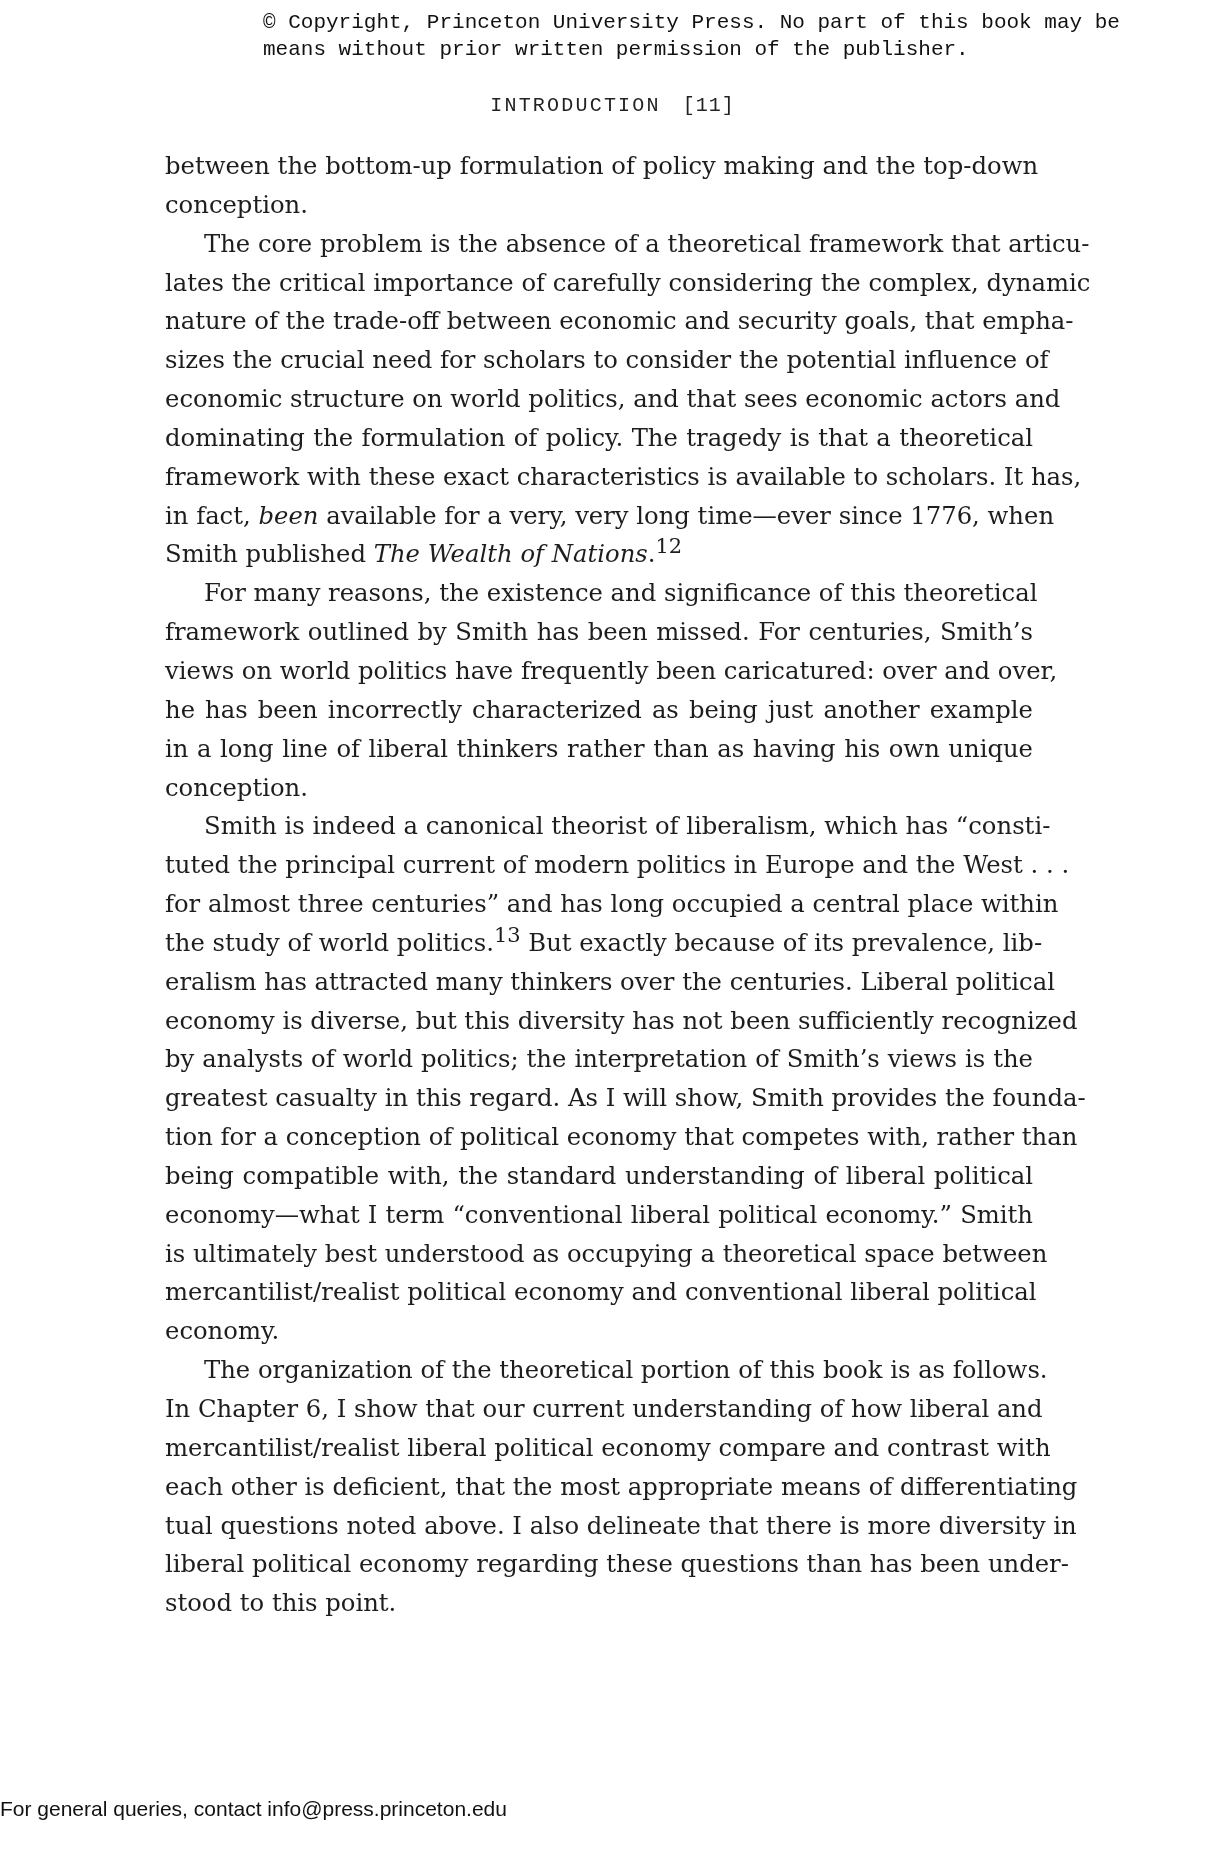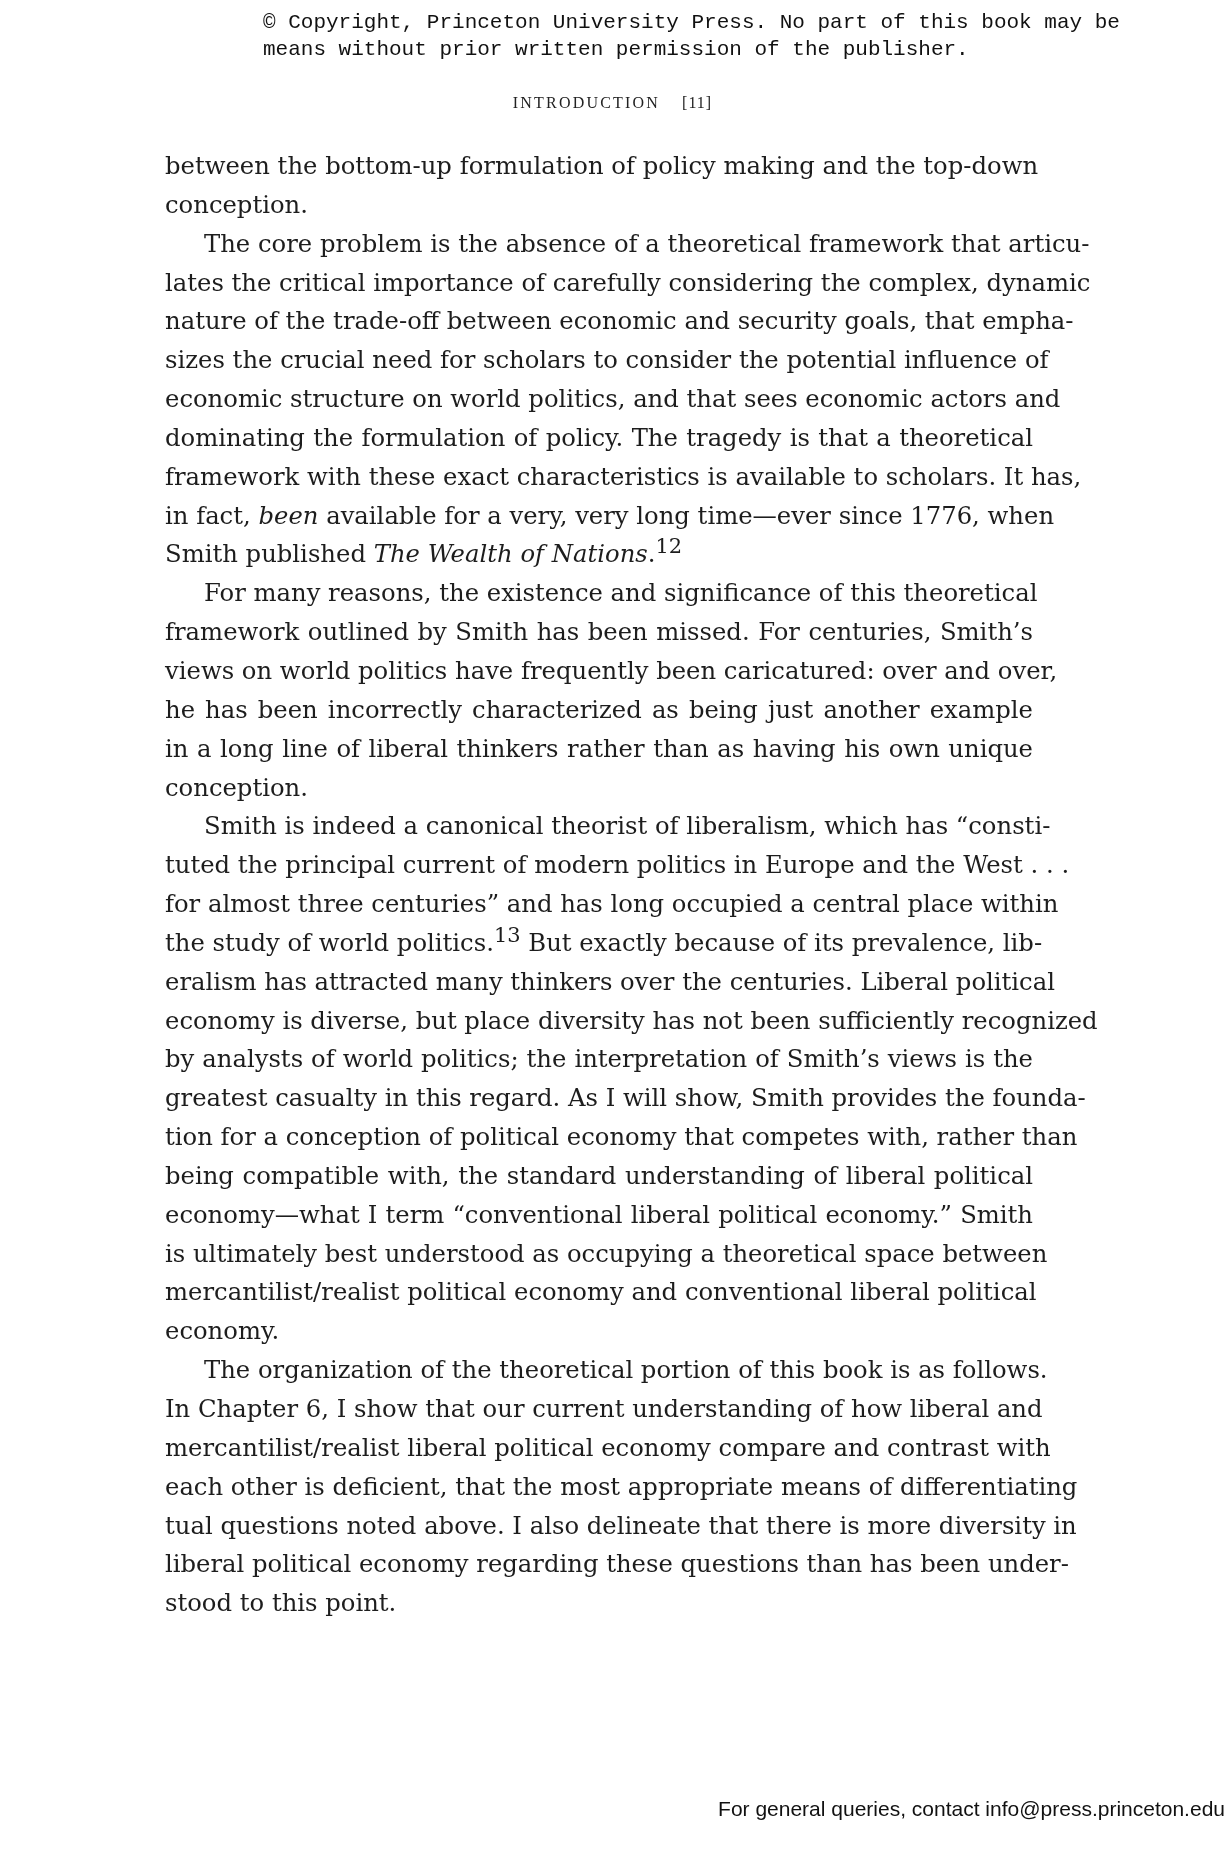--- a/index.html
+++ b/index.html
@@ -5,36 +5,36 @@
     html, body { margin: 0; padding: 0; background: #ffffff; }
     body { width: 1225px; height: 1850px; position: relative; overflow: hidden; color: #1d1d1d; }
     .copyright {
       position: absolute; left: 263px; top: 10px; width: 720px;
       font-family: Liberation Mono, monospace; font-size: 21px; line-height: 26.5px;
       color: #111;
     }
     .copyright div { white-space: nowrap; }
     .running-head {
       position: absolute; left: 0; width: 1225px; top: 94px; text-align: center;
-      font-family: Liberation Serif, serif; font-size: 16px; letter-spacing: 2.2px; color: #222;
+      font-family: Liberation Mono, monospace; font-size: 20px; letter-spacing: 2.2px; color: #222;
     }
     .running-head .sect { margin-right: 22px; }
     .running-head .pg { letter-spacing: 1px; }
     .body-text {
       position: absolute; left: 165px; top: 147px; width: 868px;
       font-family: "DejaVu Serif", serif; font-size: 24.3px; line-height: 38.85px;
       color: #1d1d1d;
     }
     .body-text .ln { display: block; white-space: nowrap; text-align: justify; text-align-last: justify; height: 38.85px; }
     .body-text .ln.last { text-align-last: left; }
     .body-text .ln.indent { padding-left: 39px; }
     .body-text i { font-style: italic; }
     .body-text sup { font-size: 21px; line-height: 0; vertical-align: 9px; }
     .footer {
-      position: absolute; left: 0; width: 1225px; top: 1797px; text-align: right;
+      position: absolute; left: 0; width: 1225px; top: 1797px; text-align: left;
       font-family: "Liberation Sans", sans-serif; font-size: 21px; color: #111;
     }
   </style>
 </head>
 <body>
 
 <div class="copyright">
   <div>© Copyright, Princeton University Press. No part of this book may be</div>
   <div>means without prior written permission of the publisher.</div>
 </div>
@@ -66,21 +66,21 @@
       <span class="ln">he has been incorrectly characterized as being just another example</span>
       <span class="ln">in a long line of liberal thinkers rather than as having his own unique</span>
       <span class="ln last">conception.</span>
     </div>
     <div>
       <span class="ln indent">Smith is indeed a canonical theorist of liberalism, which has “consti-</span>
       <span class="ln">tuted the principal current of modern politics in Europe and the West . . .</span>
       <span class="ln">for almost three centuries” and has long occupied a central place within</span>
       <span class="ln">the study of world politics.<sup>13</sup> But exactly because of its prevalence, lib-</span>
       <span class="ln">eralism has attracted many thinkers over the centuries. Liberal political</span>
-      <span class="ln">economy is diverse, but place diversity has not been sufficiently recognized</span>
+      <span class="ln">economy is diverse, but this diversity has not been sufficiently recognized</span>
       <span class="ln">by analysts of world politics; the interpretation of Smith’s views is the</span>
       <span class="ln">greatest casualty in this regard. As I will show, Smith provides the founda-</span>
       <span class="ln">tion for a conception of political economy that competes with, rather than</span>
       <span class="ln">being compatible with, the standard understanding of liberal political</span>
       <span class="ln">economy—what I term “conventional liberal political economy.” Smith</span>
       <span class="ln">is ultimately best understood as occupying a theoretical space between</span>
       <span class="ln">mercantilist/realist political economy and conventional liberal political</span>
       <span class="ln last">economy.</span>
     </div>
     <div>

